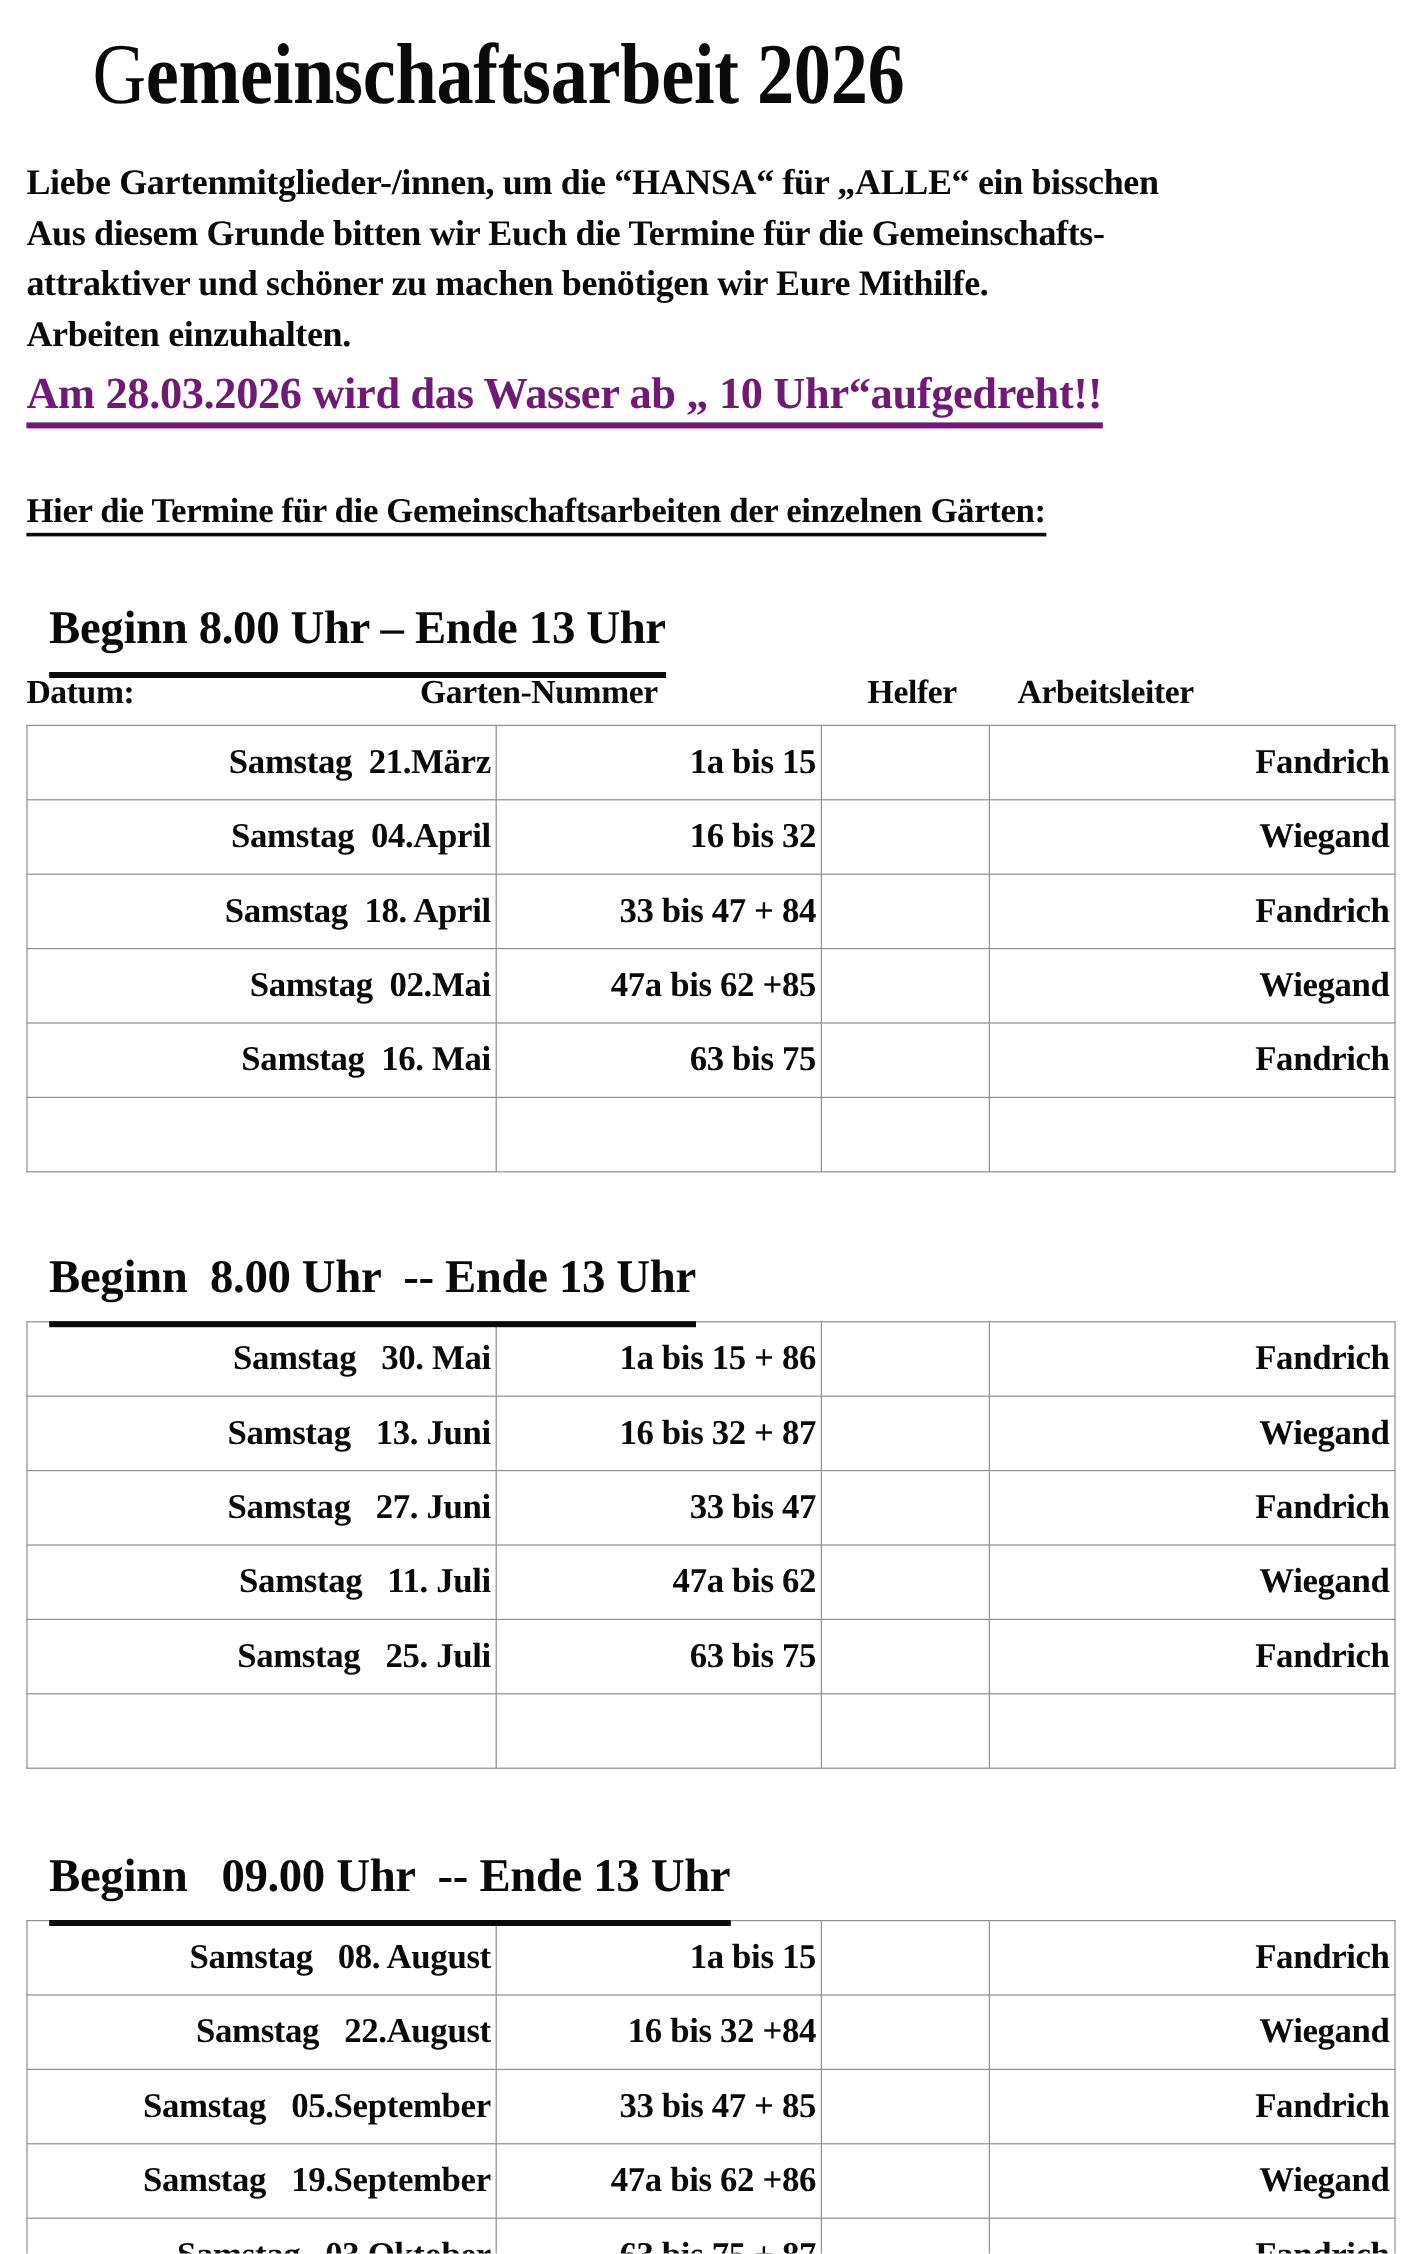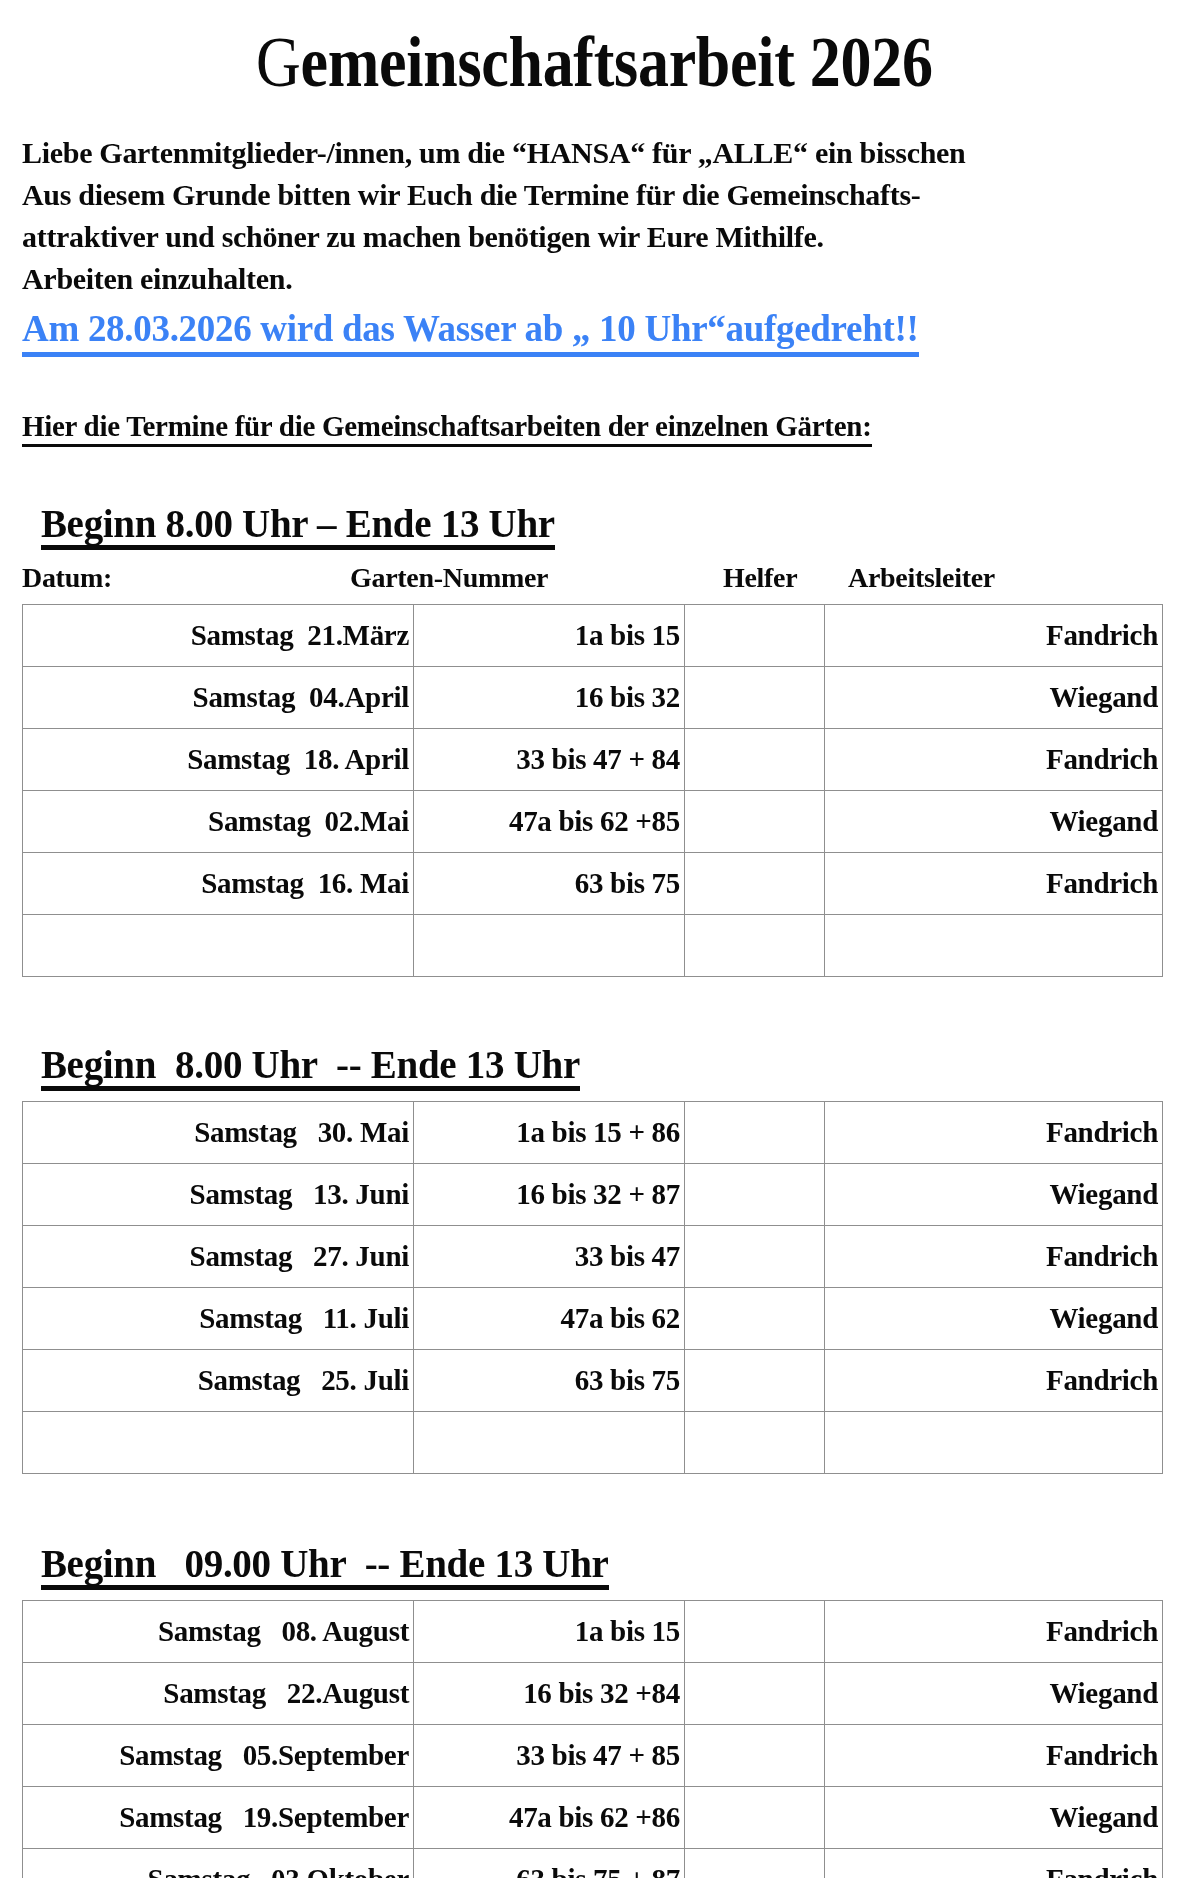--- a/index.html
+++ b/index.html
@@ -8,39 +8,39 @@
     box-sizing:border-box;
     padding:14px 22px 0 22px;
     background:#ffffff;
     color:#0a0a0a;
     font-family:"Liberation Serif", serif;
     font-weight:bold;
     letter-spacing:-0.3px;
     overflow:hidden;
   }
   
-  .title-wrap { text-align:center; margin:6px 0 26px 0; height:86px; }
+  .title-wrap { text-align:left; margin:6px 0 26px 0; height:86px; }
   .title-text {
     display:inline-block;
     font-size:72px; line-height:84px; white-space:nowrap;
     transform:scaleX(0.86); transform-origin:center;
   }
   .title-text::first-letter { font-weight:400; }
   
   .intro-line { font-size:30px; line-height:42px; white-space:nowrap; }
   
   .warning { margin-top:6px; font-size:37px; line-height:46px; white-space:nowrap; }
   .warning .u { border-bottom:5px solid currentColor; padding-bottom:3px; }
   .spacer { height:54px; }
   
   .hier { font-size:29px; line-height:40px; white-space:nowrap; }
   .hier .u { border-bottom:3px solid currentColor; padding-bottom:2px; }
   
   .section-heading { font-size:39px; line-height:48px; margin:10px 0 12px 0; white-space:pre-wrap; }
-  .section-heading .u { border-bottom:5px solid currentColor; padding-bottom:0; }
+  .section-heading .u { border-bottom:5px solid currentColor; padding-bottom:15px; }
   .mt1 { margin-top:6px; }
   .mt2 { margin-top:16px; }
   .mt3 { margin-top:18px; }
   
   .col-headers { position:relative; height:44px; font-size:28px; }
   .col-headers span { position:absolute; top:2px; white-space:nowrap; }
   .ch-datum  { left:0px;font-family:Liberation Serif, serif; }
   .ch-garten { left:328px; }
   .ch-helfer { left:701px; }
   .ch-leiter { left:826px; }
@@ -73,21 +73,21 @@
   <span class="title-text">Gemeinschaftsarbeit 2026</span>
 </div>
 
 <div>
   <div class="intro-line">Liebe Gartenmitglieder-/innen, um die “HANSA“ für „ALLE“ ein bisschen</div>
   <div class="intro-line">Aus diesem Grunde bitten wir Euch die Termine für die Gemeinschafts-</div>
   <div class="intro-line">attraktiver und schöner zu machen benötigen wir Eure Mithilfe.</div>
   <div class="intro-line">Arbeiten einzuhalten.</div>
 </div>
 
-<div class="warning" style="color: #3b82f6;">
+<div class="warning" style="color: #701a75;">
   <span class="u">Am 28.03.2026 wird das Wasser ab „ 10 Uhr“aufgedreht!!</span>
 </div>
 
 <div class="spacer"></div>
 
 <div class="hier">
   <span class="u">Hier die Termine für die Gemeinschaftsarbeiten der einzelnen Gärten:</span>
 </div>
 
 <div class="section-heading mt1">

